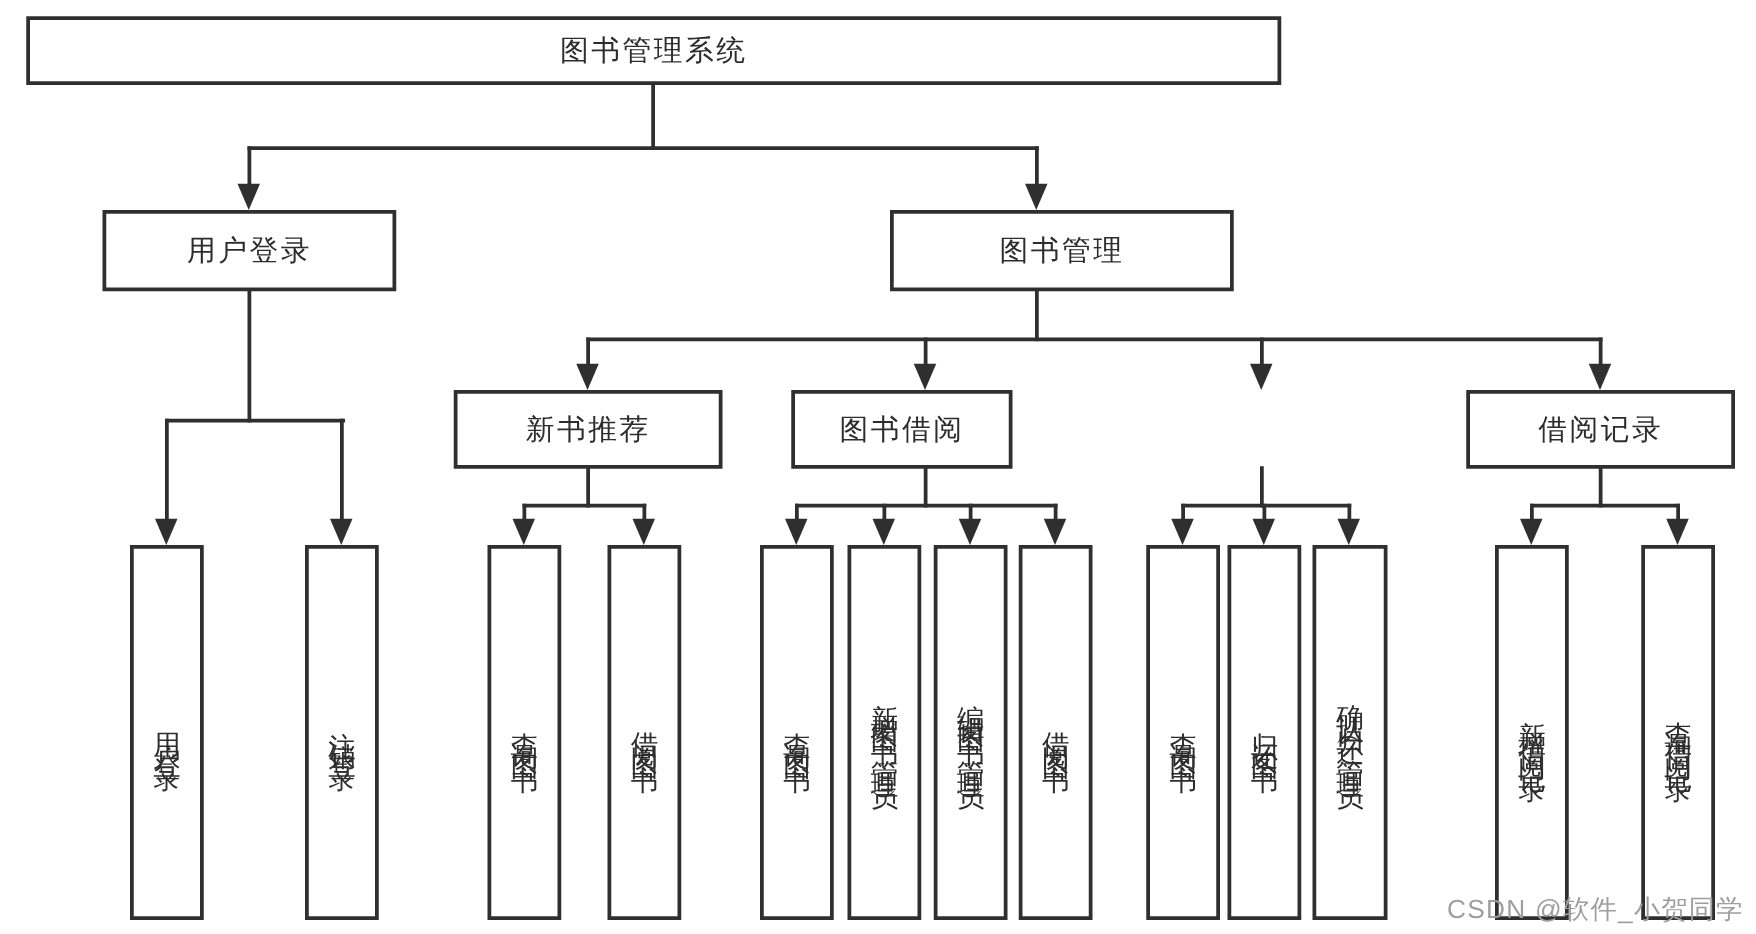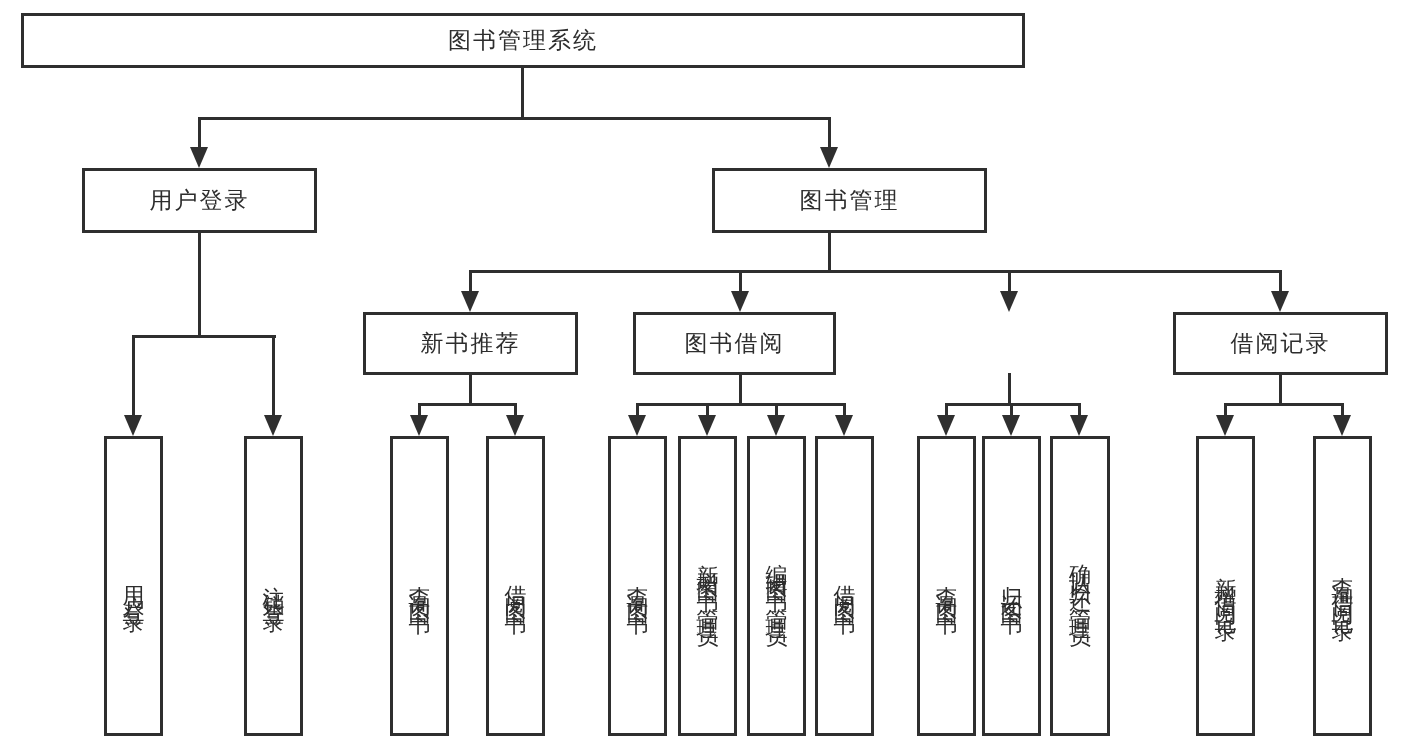--- a/index.html
+++ b/index.html
@@ -96,21 +96,21 @@
   <div class="vline" style="left:469px; top:270px; height:24px;"></div>
   <div class="arrowhead" style="left:461px; top:291px;"></div>
   <div class="vline" style="left:739px; top:270px; height:24px;"></div>
   <div class="arrowhead" style="left:731px; top:291px;"></div>
   <div class="vline" style="left:1008px; top:270px; height:24px;"></div>
   <div class="arrowhead" style="left:1000px; top:291px;"></div>
   <div class="vline" style="left:1279px; top:270px; height:24px;"></div>
   <div class="arrowhead" style="left:1271px; top:291px;"></div>
 
   <div class="box hbox" style="left:363px; top:312px; width:215px; height:63px;text-align:right;">新书推荐</div>
-  <div class="box hbox" style="left:633px; top:312px; width:203px; height:63px;">图书借阅</div>
+  <div class="box hbox" style="left:633px; top:312px; width:177px; height:63px;">图书借阅</div>
   <div class="box hbox" style="left:1173px; top:312px; width:215px; height:63px;">借阅记录</div>
 
   <div class="vline" style="left:469px; top:373px; height:33px;"></div>
   <div class="hline" style="left:418px; top:403px; width:99px;"></div>
   <div class="vline" style="left:418px; top:403px; height:14px;"></div>
   <div class="arrowhead" style="left:410px; top:415px;"></div>
   <div class="vline" style="left:514px; top:403px; height:14px;"></div>
   <div class="arrowhead" style="left:506px; top:415px;"></div>
 
   <div class="vline" style="left:739px; top:373px; height:33px;"></div>
@@ -151,14 +151,15 @@
   <div class="box vbox" style="left:747px; top:436px; width:59px; height:300px;">编辑图书（管理员）</div>
   <div class="box vbox" style="left:815px; top:436px; width:59px; height:300px;">借阅图书</div>
 
   <div class="box vbox" style="left:917px; top:436px; width:59px; height:300px;">查询图书</div>
   <div class="box vbox" style="left:982px; top:436px; width:59px; height:300px;">归还图书</div>
   <div class="box vbox" style="left:1050px; top:436px; width:60px; height:300px;">确认归还（管理员）</div>
 
   <div class="box vbox" style="left:1196px; top:436px; width:59px; height:300px;">新增借阅记录</div>
   <div class="box vbox" style="left:1313px; top:436px; width:59px; height:300px;">查询借阅记录</div>
 
+  <div class="watermark">CSDN @软件_小贺同学</div>
 
 </div>
 
 </body></html>

